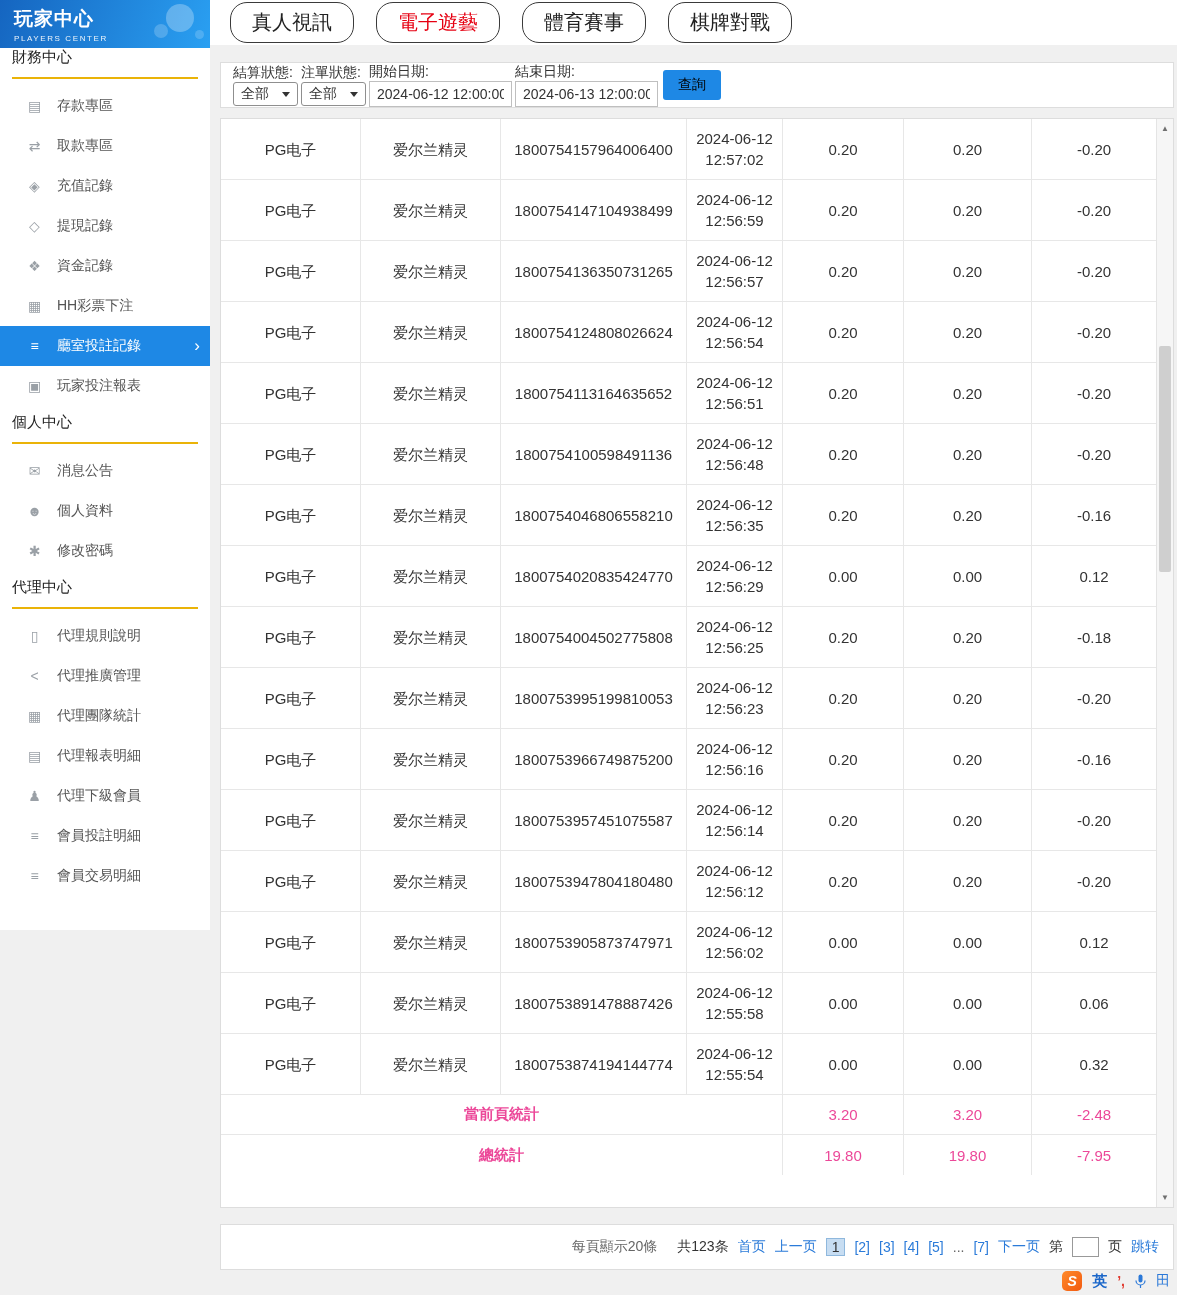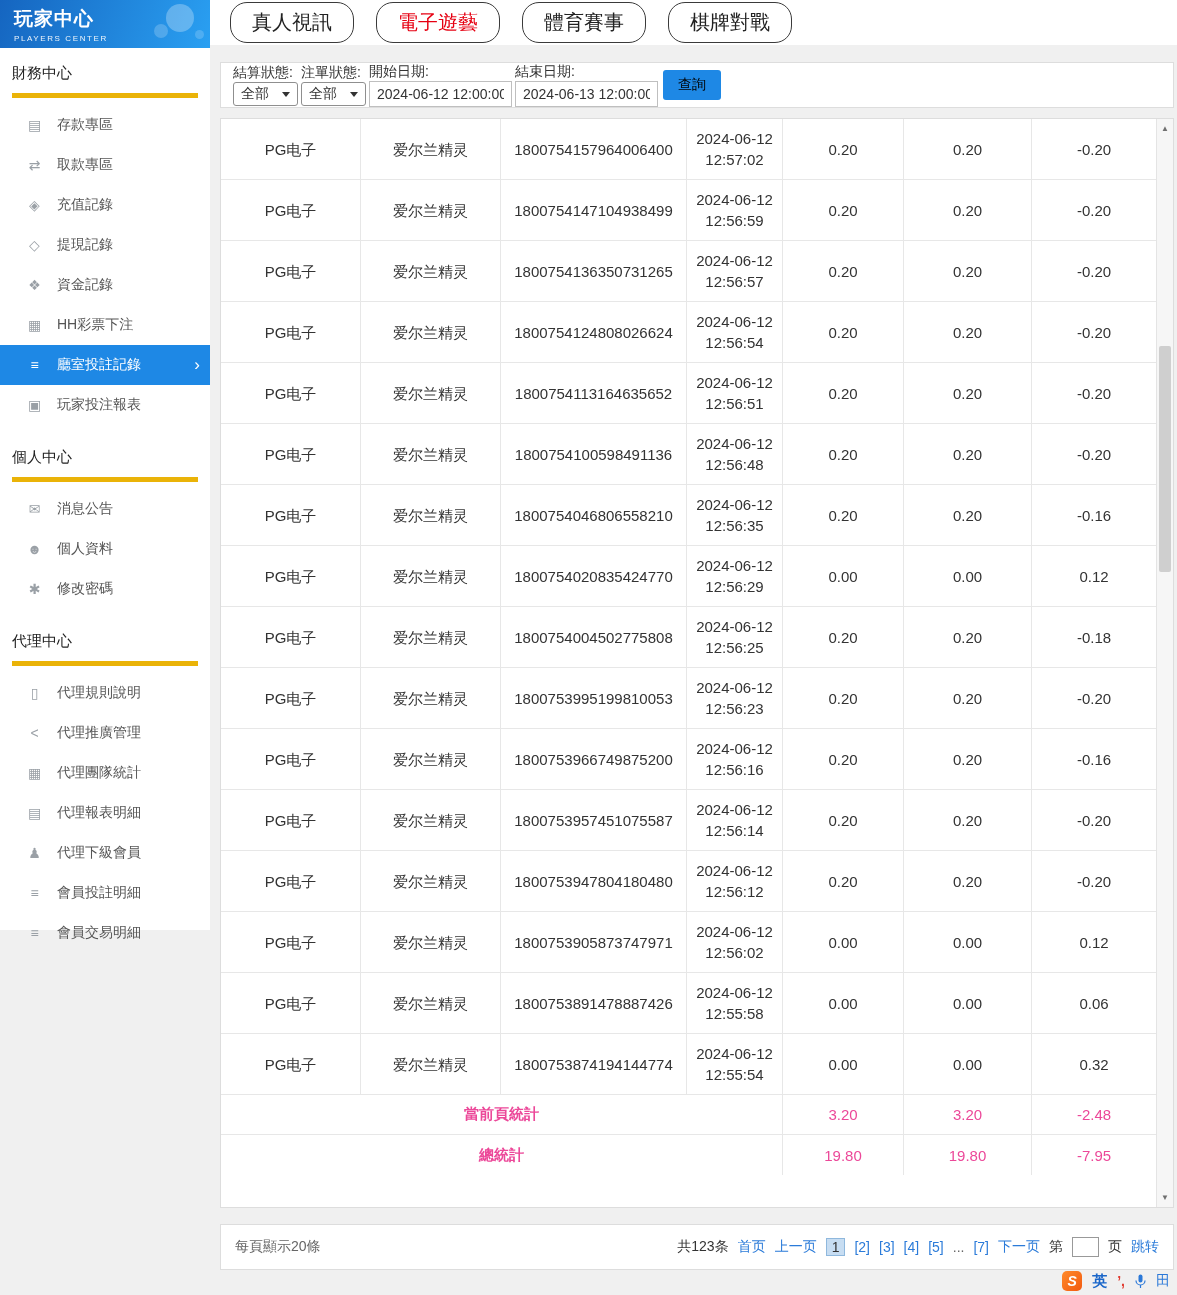--- a/index.html
+++ b/index.html
@@ -17,21 +17,21 @@
   .sb-header {
     height: 48px; padding: 6px 0 0 14px; color: #fff;
     background: linear-gradient(110deg, #1565c0, #2aa0f2);
     position: relative; overflow: hidden;
   }
   .sb-bub1 { position: absolute; right: 16px; top: 4px; width: 28px; height: 28px; border-radius: 50%; background: rgba(255,255,255,.28); }
   .sb-bub2 { position: absolute; right: 42px; top: 24px; width: 14px; height: 14px; border-radius: 50%; background: rgba(255,255,255,.20); }
   .sb-bub3 { position: absolute; right: 6px; top: 30px; width: 9px; height: 9px; border-radius: 50%; background: rgba(255,255,255,.18); }
   .sb-title { font-size: 19px; font-weight: bold; letter-spacing: 1px; }
   .sb-subtitle { font-size: 8px; letter-spacing: 1.6px; margin-top: 2px; opacity: .92; }
-  .sb-section-title { margin: 16px 12px 0; padding-bottom: 10px; border-bottom: 5px solid #eab308; font-size: 15px; color: #222; }
+  .sb-section-title { margin: 0 12px 0; padding-bottom: 10px; border-bottom: 2px solid #eab308; font-size: 15px; color: #222; }
   .sb-items { padding: 7px 0; }
   .sb-item { height: 40px; display: flex; align-items: center; padding: 0 10px 0 26px; font-size: 14px; color: #555; cursor: pointer; }
   .sb-icon { width: 17px; margin-right: 14px; color: #9aa0a6; font-size: 14px; text-align: center; flex: 0 0 auto; }
   .sb-label { white-space: nowrap; }
   .sb-chevron { margin-left: auto; font-size: 17px; color: #fff; }
   .sb-item.active { background: #1e88e5; color: #fff; }
   .sb-item.active .sb-icon { color: #fff; }
 
   
   .main { margin-left: 210px; }
@@ -75,21 +75,21 @@
 
   .vscrollbar { position: absolute; top: 0; right: 0; bottom: 0; width: 17px; background: #f6f6f6; border-left: 1px solid #e4e4e4; }
   .sb-arrow { position: absolute; left: 0; right: 0; height: 15px; color: #6f6f6f; font-size: 8px; display: flex; align-items: center; justify-content: center; cursor: pointer; }
   .sb-arrow.up { top: 2px; }
   .sb-arrow.down { bottom: 2px; }
   .sb-thumb { position: absolute; left: 2px; right: 2px; top: 227px; height: 226px; background: #cfcfcf; border-radius: 2px; cursor: pointer; }
 
   
   .pagebar {
     margin: 16px 3px 16px 10px; height: 46px; background: #fff; border: 1px solid #ddd;
-    display: flex; align-items: center; justify-content: space-between; padding: 0 14px; font-size: 14px; gap: 20px;
+    display: flex; align-items: center; justify-content: flex-end; padding: 0 14px; font-size: 14px; gap: 20px;
   }
   .page-size { color: #666; }
   .pager { display: flex; align-items: center; gap: 9px; color: #333; }
   .plink { color: #2b7bd9; cursor: pointer; white-space: nowrap; }
   .page-current { background: #c7ddf2; border: 1px solid #8fb8dd; padding: 0 5px; color: #333; cursor: pointer; }
   .page-ellipsis { color: #666; }
   .jump-input { width: 27px; height: 20px; border: 1px solid #999; font-size: 13px; text-align: center; font-family: inherit; }
 
   
   .ime { position: absolute; right: 7px; bottom: 3px; height: 22px; display: flex; align-items: center; gap: 10px; }

